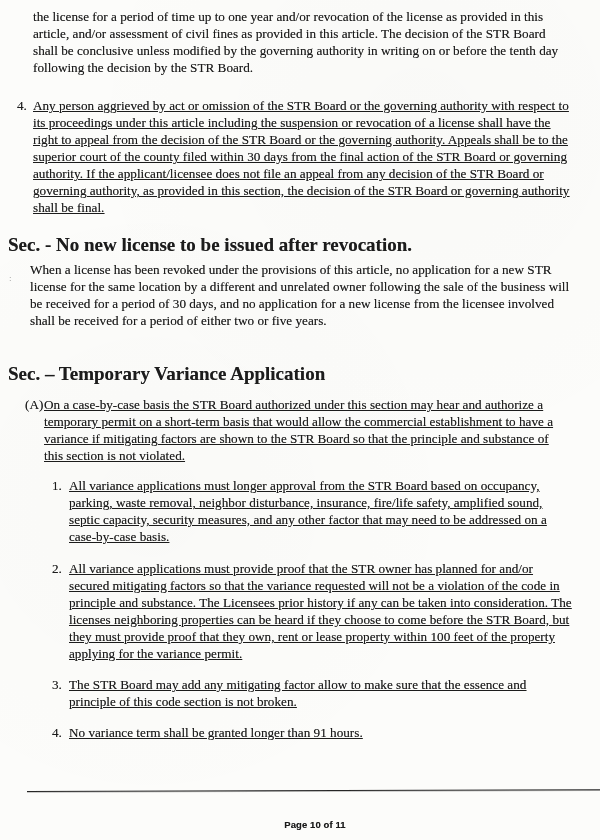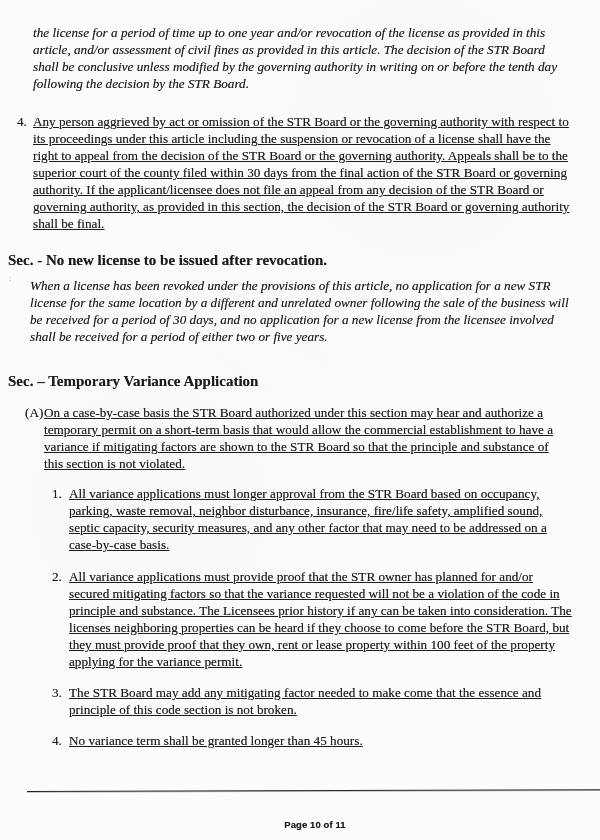--- a/index.html
+++ b/index.html
@@ -12,36 +12,36 @@
     background:#fcfcfa;
     background-image:
       radial-gradient(circle at 70% 15%, rgba(0,0,0,0.010), transparent 45%),
       radial-gradient(circle at 25% 60%, rgba(0,0,0,0.012), transparent 50%);
     font-family:"Liberation Serif", serif;
     font-size:13.2px;
     line-height:17px;
     color:#1c1c1c;
   }
   .page *{text-shadow:0 0 0.6px rgba(35,35,35,0.55);}
-  p{margin:16px;font-style:italic;}
+  p{margin:0;}
   .cont{margin-left:33px;width:537px;}
   .li{display:flex;}
   .li .num{flex:0 0 16px;}
   .li .txt{flex:1;text-decoration:underline;}
   .l1{margin-top:21px;margin-left:17px;width:553px;}
   .sec{
     margin:0;
     margin-left:8px;
     font-weight:700;
-    font-size:15px;
+    font-size:19px;
     line-height:17px;
   }
   .sec-1{margin-top:20px;}
   .body2{margin-top:8px;margin-left:30px;width:540px;}
-  .sec-2{margin-top:28px;}
+  .sec-2{margin-top:36px;}
   .la{margin-top:14px;margin-left:25px;width:543px;}
   .la .num{flex:0 0 19px;}
   .sub{margin-left:52px;width:523px;}
   .sub .num{flex:0 0 17px;}
   .sub-1{margin-top:13px;}
   .sub-2{margin-top:15px;}
   .sub-3{margin-top:14px;}
   .sub-4{margin-top:14px;}
   .scan-mark{
     position:absolute;
@@ -101,26 +101,26 @@
     <span class="txt">All variance applications must longer approval from the STR Board based on occupancy, parking, waste removal, neighbor disturbance, insurance, fire/life safety, amplified sound, septic capacity, security measures, and any other factor that may need to be addressed on a case-by-case basis.</span>
   </div>
 
   <div class="li sub sub-2">
     <span class="num">2.</span>
     <span class="txt">All variance applications must provide proof that the STR owner has planned for and/or secured mitigating factors so that the variance requested will not be a violation of the code in principle and substance.  The Licensees prior history if any can be taken into consideration. The licenses neighboring properties can be heard if they choose to come before the STR Board, but they must provide proof that they own, rent or lease property within 100 feet of the property applying for the variance permit.</span>
   </div>
 
   <div class="li sub sub-3">
     <span class="num">3.</span>
-    <span class="txt">The STR Board may add any mitigating factor needed to make come that the essence and principle of this code section is not broken.</span>
+    <span class="txt">The STR Board may add any mitigating factor allow to make sure that the essence and principle of this code section is not broken.</span>
   </div>
 
   <div class="li sub sub-4">
     <span class="num">4.</span>
-    <span class="txt">No variance term shall be granted longer than 45 hours.</span>
+    <span class="txt">No variance term shall be granted longer than 91 hours.</span>
   </div>
 
   <span class="scan-mark">:</span>
 
   <div class="footer-rule"></div>
 
   <div class="footer-label">Page 10 of 11</div>
 
 </div>
 

